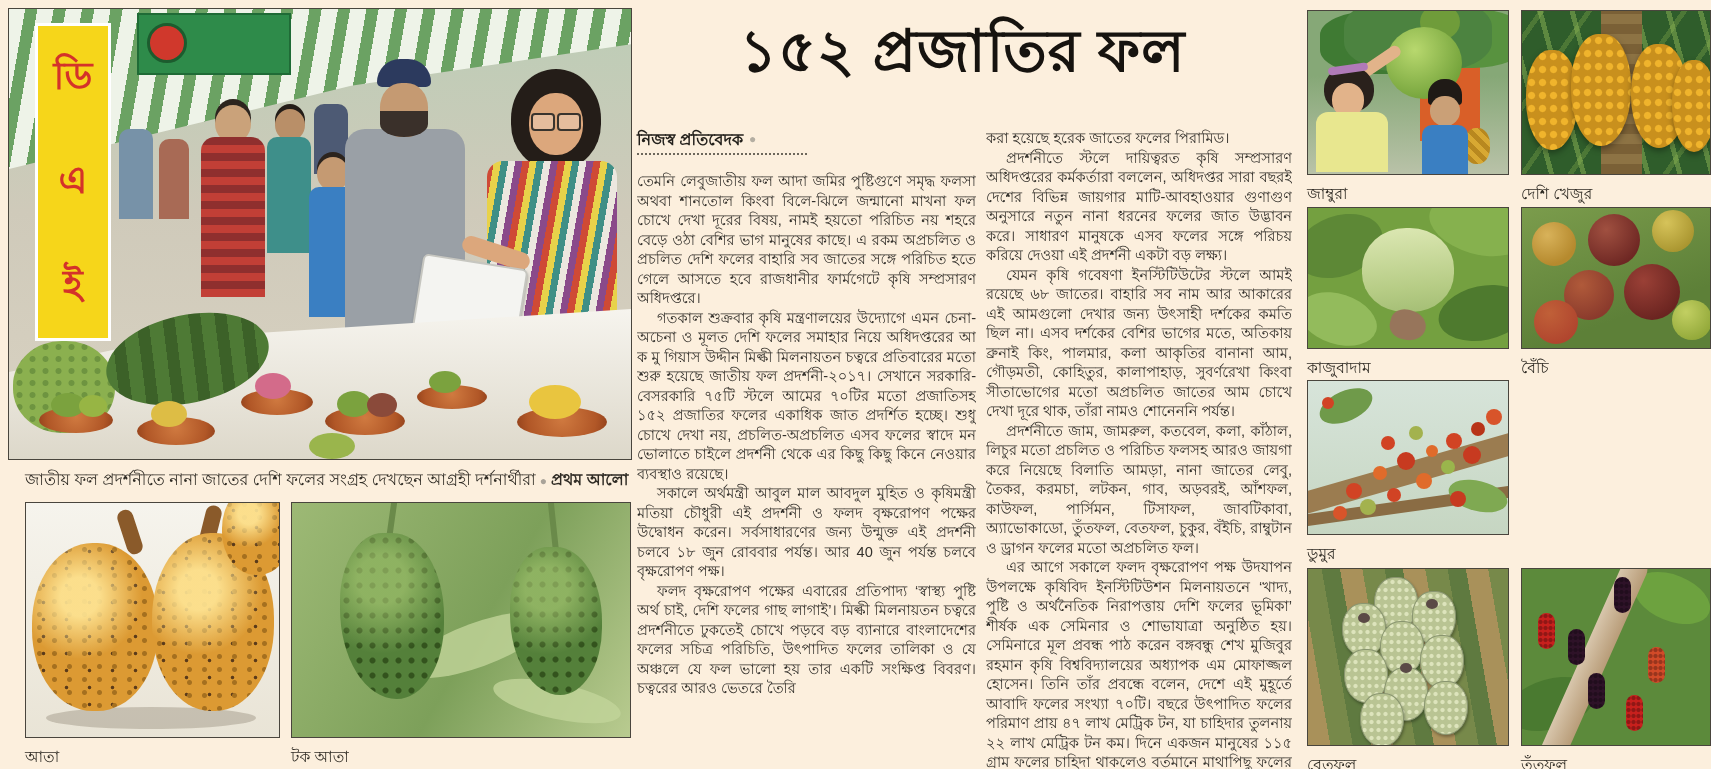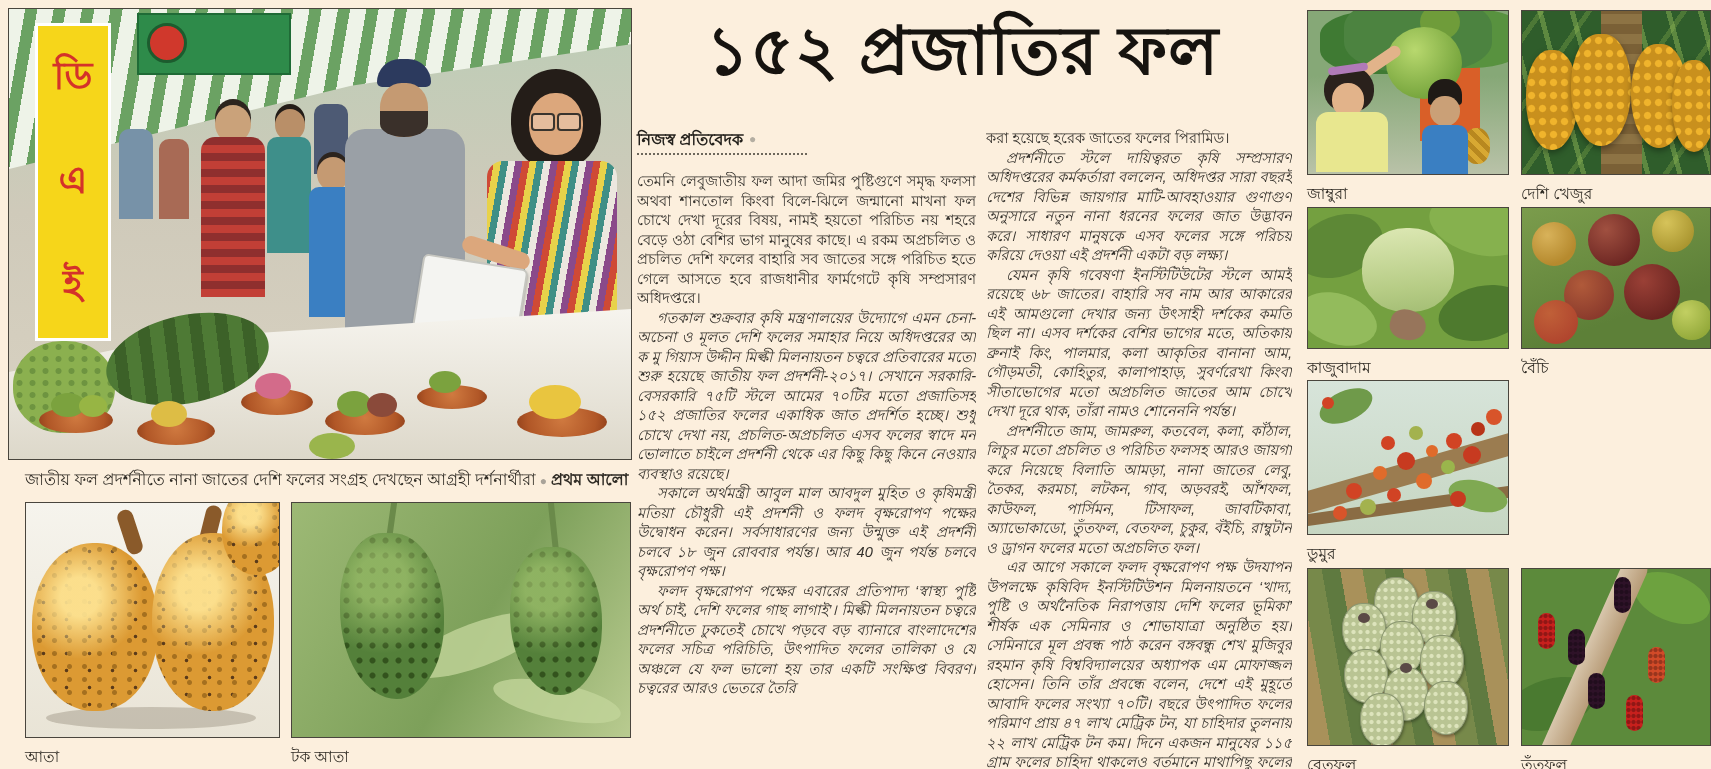--- a/index.html
+++ b/index.html
@@ -4,30 +4,30 @@
 <style>
   html,body{margin:0;padding:0;}
   .page{position:relative;width:1711px;height:769px;background:#fcefdd;overflow:hidden;
         font-family:"Liberation Sans","DejaVu Sans",sans-serif;color:#33302b;}
   .abs{position:absolute;}
   figure{position:absolute;margin:0;padding:0;}
   .pic{position:relative;width:100%;overflow:hidden;border:1px solid #49453d;background:#9aa07e;}
   figcaption{margin-top:7px;font-size:15.5px;color:#2f2b24;}
   
   .headline{position:absolute;left:635px;top:2px;width:655px;height:106px;display:flex;
-            align-items:center;justify-content:center;font-size:67px;font-weight:bold;
+            align-items:center;justify-content:center;font-size:58px;font-weight:bold;
             color:#16130f;letter-spacing:1px;white-space:nowrap;}
   .byline{position:absolute;left:637px;top:127px;width:250px;font-size:16px;font-weight:bold;color:#23201b;}
   .byline .dot{color:#b4aea2;font-size:12px;vertical-align:2px;padding-left:6px;}
   .byline-rule{position:absolute;left:637px;top:153px;width:170px;border-bottom:2px dotted #6d675b;}
   .col{position:absolute;overflow:hidden;}
   #col1{left:637px;top:172px;width:339px;height:592px;}
   #col2{left:986px;top:109px;width:306px;height:655px;margin-top:20px;}
   .col p{margin:0;text-align:justify;font-size:14.6px;line-height:19.5px;color:#33302b;}
-  .col p + p{text-indent:20px;font-style:italic;}
+  .col p + p{text-indent:20px;}
   
   #fig-main{left:8px;top:8px;width:622px;}   #fig-main .pic{height:450px;}
   #fig-main figcaption{padding-left:17px;font-size:16px;}
   #fig-main .credit{font-weight:bold;}
   #fig-main .dot{color:#a9a399;font-size:12px;padding:0 4px;}
   #fig-ata{left:25px;top:502px;width:253px;}   #fig-ata .pic{height:234px;}
   #fig-tokata{left:291px;top:502px;width:338px;} #fig-tokata .pic{height:234px;}
   #fig-jambura{left:1307px;top:10px;width:200px;}  #fig-jambura .pic{height:163px;}
   #fig-khejur{left:1521px;top:10px;width:188px;}   #fig-khejur .pic{height:163px;}
   #fig-kaju{left:1307px;top:207px;width:200px;}    #fig-kaju .pic{height:140px;}

